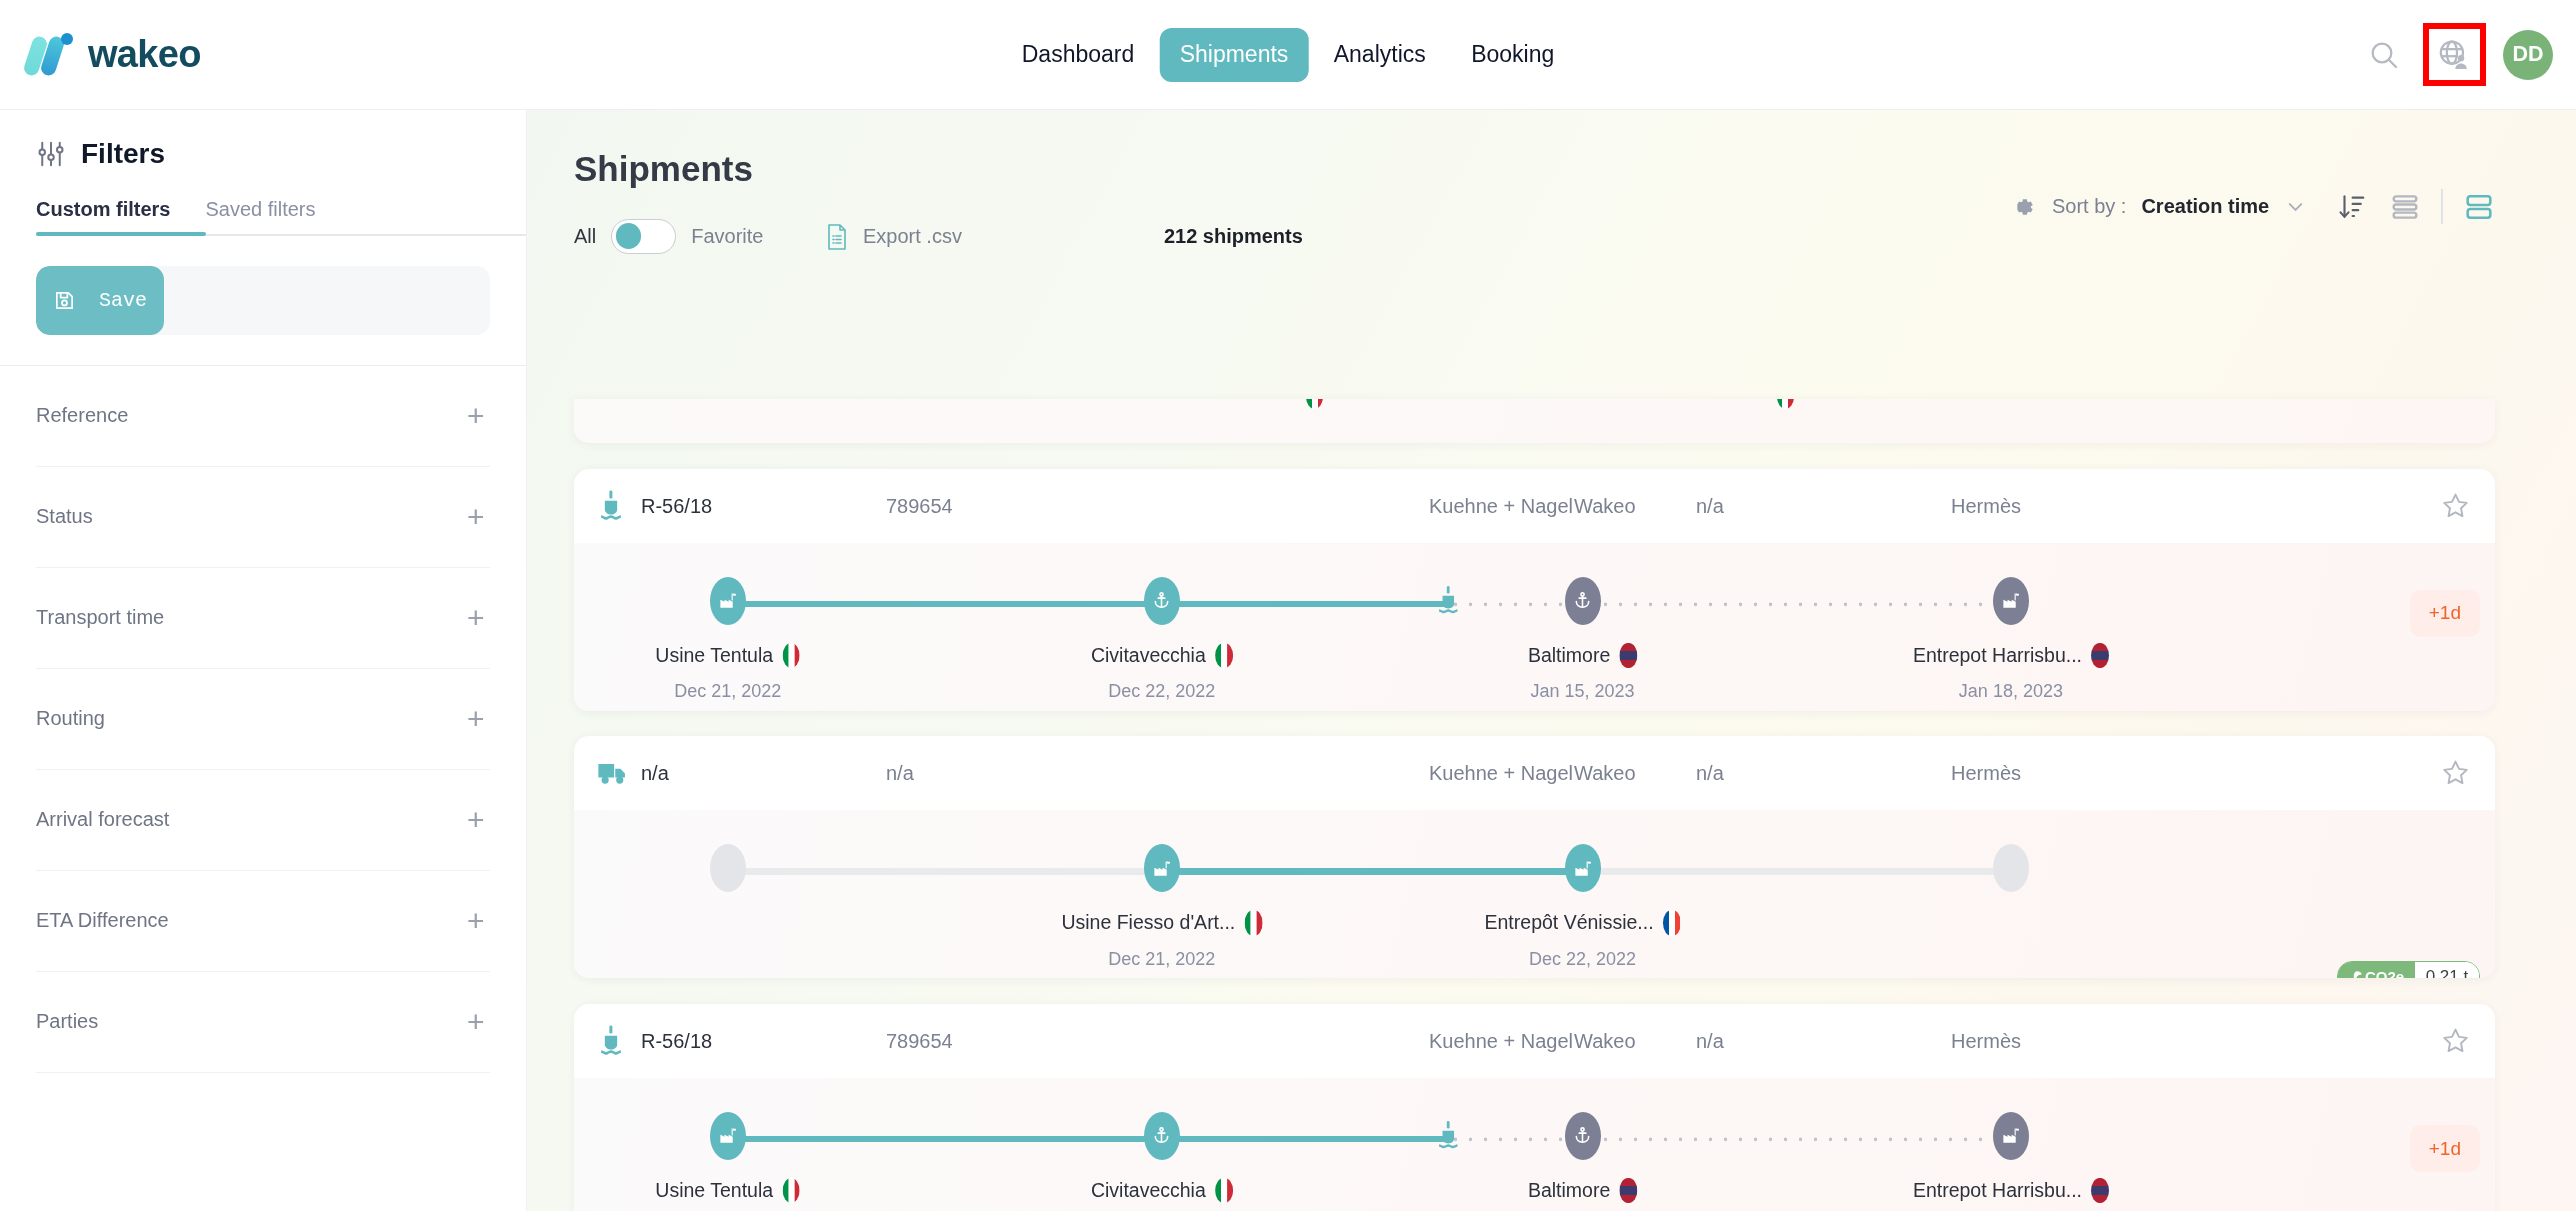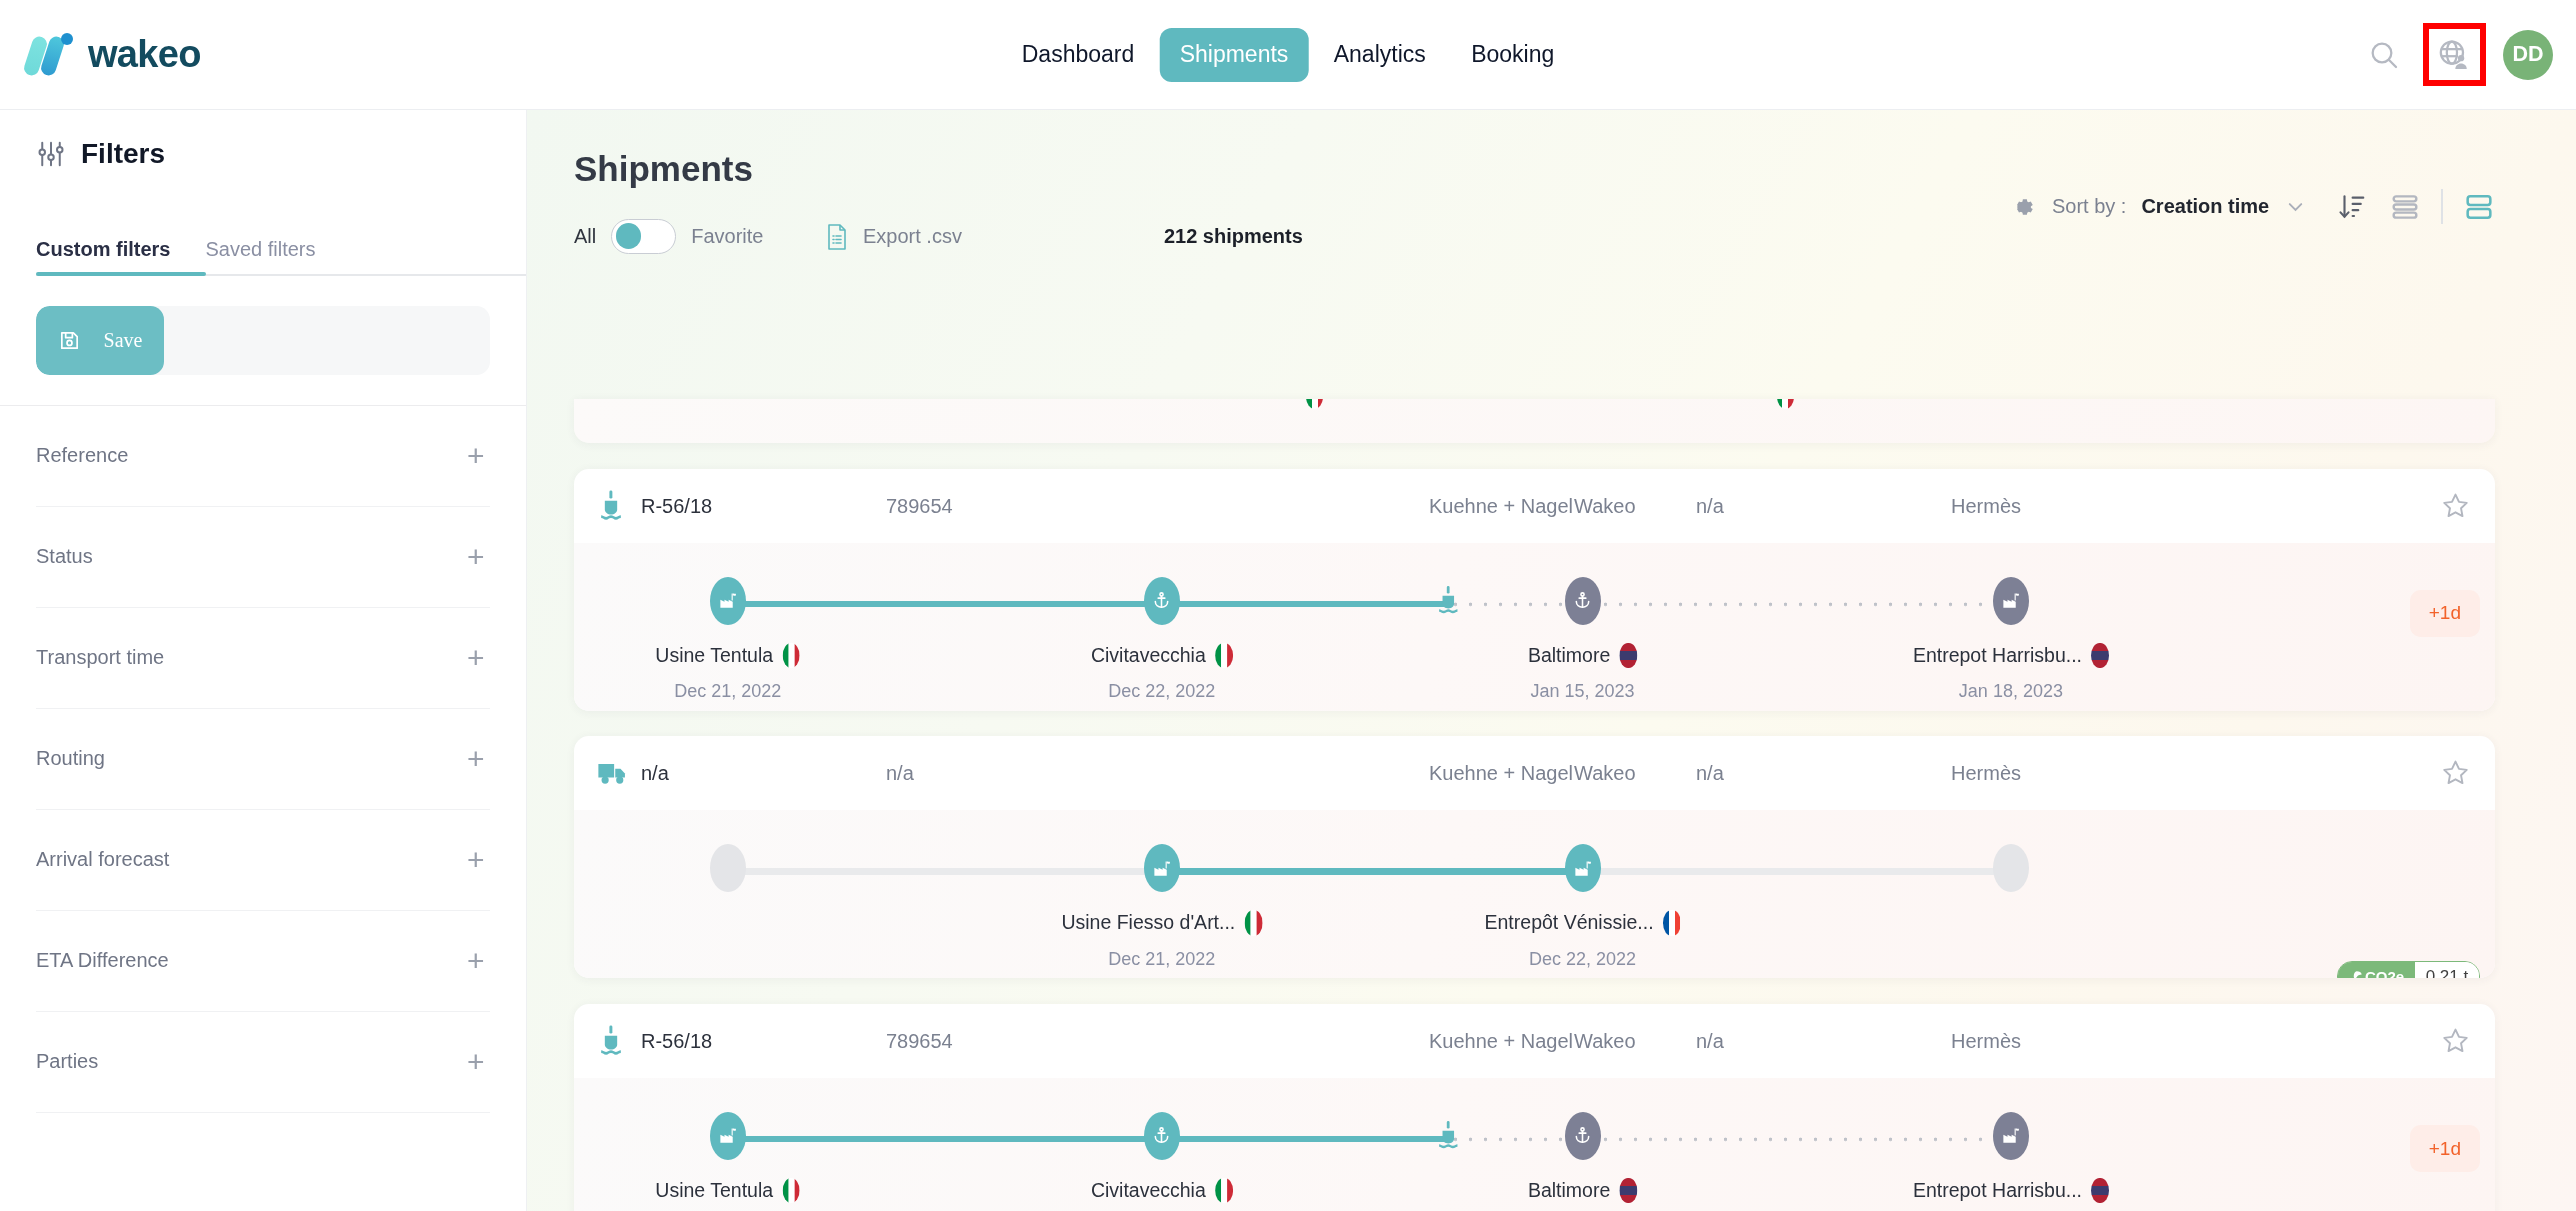--- a/index.html
+++ b/index.html
@@ -44,38 +44,38 @@
 
   
   .sidebar {
     width: 527px; min-width: 527px; background: #ffffff;
     display: flex; flex-direction: column; border-right: 0.7px solid #eef0f2; position: relative;
   }
   .side-head { padding: 28px 36px 0 36px; }
   .side-title-row { display: flex; align-items: center; gap: 15px; }
   .side-title { font-size: 28px; font-weight: 700; color: #111827; }
   .tabs { display: flex; gap: 35px; margin-top: 28px; position: relative; }
-  .tab { font-size: 20px; color: #8A8FA3; padding-bottom: 15px; cursor: pointer; margin-top: 40px; }
+  .tab { font-size: 20px; color: #8A8FA3; padding-bottom: 15px; cursor: pointer; }
   .tab.active { color: #2A2F45; font-weight: 600; }
   .tabs-underline { position: absolute; bottom: 0; left: 0; right: -36px; height: 2px; background: #e6e8eb; }
   .tabs-underline-active { position: absolute; bottom: 0; left: 0; width: 170px; height: 4px; background: #5FB9BF; border-radius: 2px; }
 
   .filter-input-row {
     margin: 30px 36px 0 36px; display: flex; height: 69px;
     border-radius: 13.5px; overflow: hidden; background: #F6F7F8;
   }
   .filter-input {
     flex: 1; border: none; background: transparent; outline: none;
     font-size: 20px; color: #3b4252; padding: 0 23px; font-family: inherit;
   }
   .filter-input::placeholder { color: #A7ADB8; }
   .save-btn {
     width: 128px; background: #6CBEC4; color: #fff; border: none; cursor: pointer;
     display: flex; align-items: center; justify-content: center; gap: 23px;
-    font-size: 20px; font-family: Liberation Serif, serif; border-radius: 13.5px;
+    font-size: 20px; font-family: Liberation Mono, monospace; border-radius: 13.5px;
   }
 
   .side-div { height: 0.7px; background: #ececee; margin: 30px 0 0 0; }
   .filter-list { flex: 1; overflow: hidden; padding: 0 36px; }
   .filter-item {
     height: 101px; display: flex; align-items: center; justify-content: space-between;
     border-bottom: 0.7px solid #f0f1f3; cursor: pointer;
   }
   .filter-item-label { font-size: 20px; color: #6F7585; }
   .plus { font-size: 30px; color: #9AA0AC; line-height: 1; padding-right: 5.4px; }

